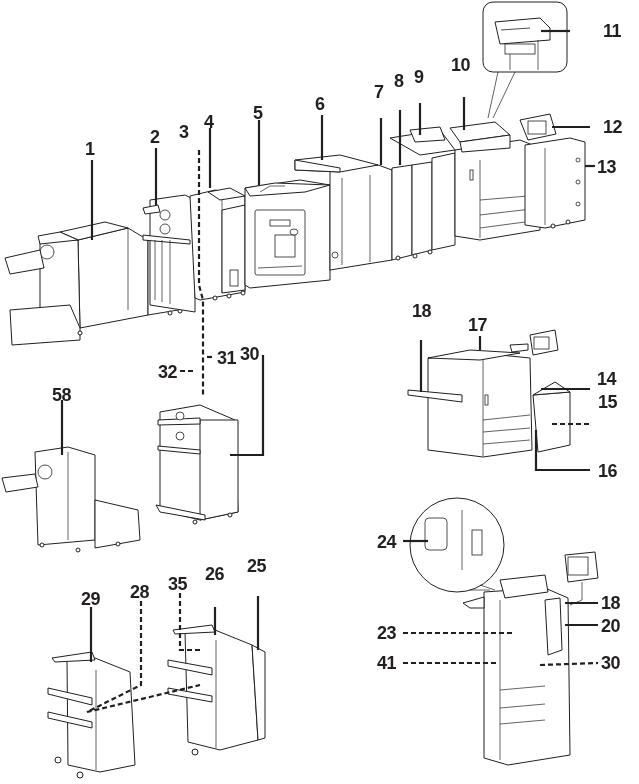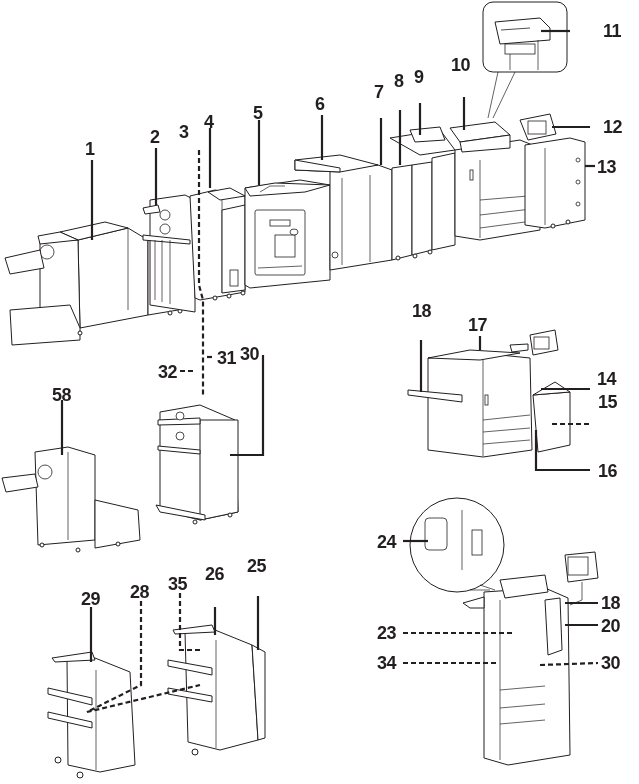--- a/index.html
+++ b/index.html
@@ -246,21 +246,21 @@
 <span class="lbl" style="left:603px;top:118px">12</span>
 <span class="lbl" style="left:597px;top:158px">13</span>
 <span class="lbl" style="left:597px;top:370px">14</span>
 <span class="lbl" style="left:598px;top:393px">15</span>
 <span class="lbl" style="left:598px;top:462px">16</span>
 <span class="lbl" style="left:468px;top:316px">17</span>
 <span class="lbl" style="left:412px;top:302px">18</span>
 <span class="lbl" style="left:601px;top:594px">18</span>
 <span class="lbl" style="left:601px;top:617px">20</span>
 <span class="lbl" style="left:601px;top:654px">30</span>
-<span class="lbl" style="left:377px;top:654px">34</span>
+<span class="lbl" style="left:377px;top:654px">41</span>
 <span class="lbl" style="left:377px;top:624px">23</span>
 <span class="lbl" style="left:377px;top:533px">24</span>
 <span class="lbl" style="left:247px;top:557px">25</span>
 <span class="lbl" style="left:205px;top:565px">26</span>
 <span class="lbl" style="left:168px;top:575px">35</span>
 <span class="lbl" style="left:130px;top:583px">28</span>
 <span class="lbl" style="left:81px;top:590px">29</span>
 <span class="lbl" style="left:240px;top:345px">30</span>
 <span class="lbl" style="left:217px;top:349px">31</span>
 <span class="lbl" style="left:158px;top:363px">32</span>

